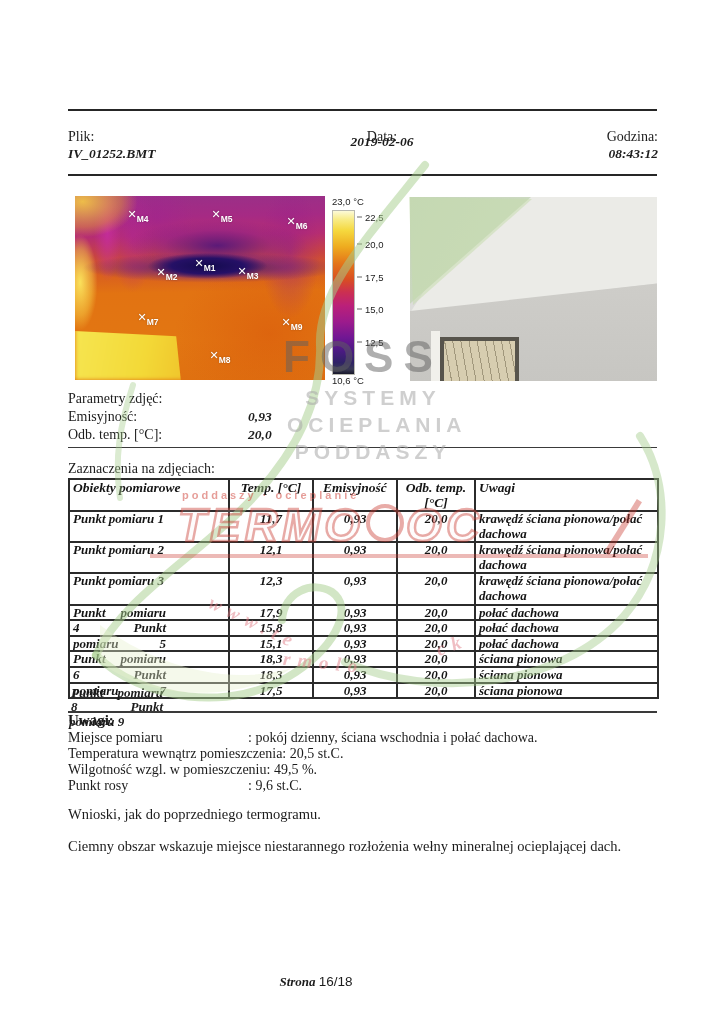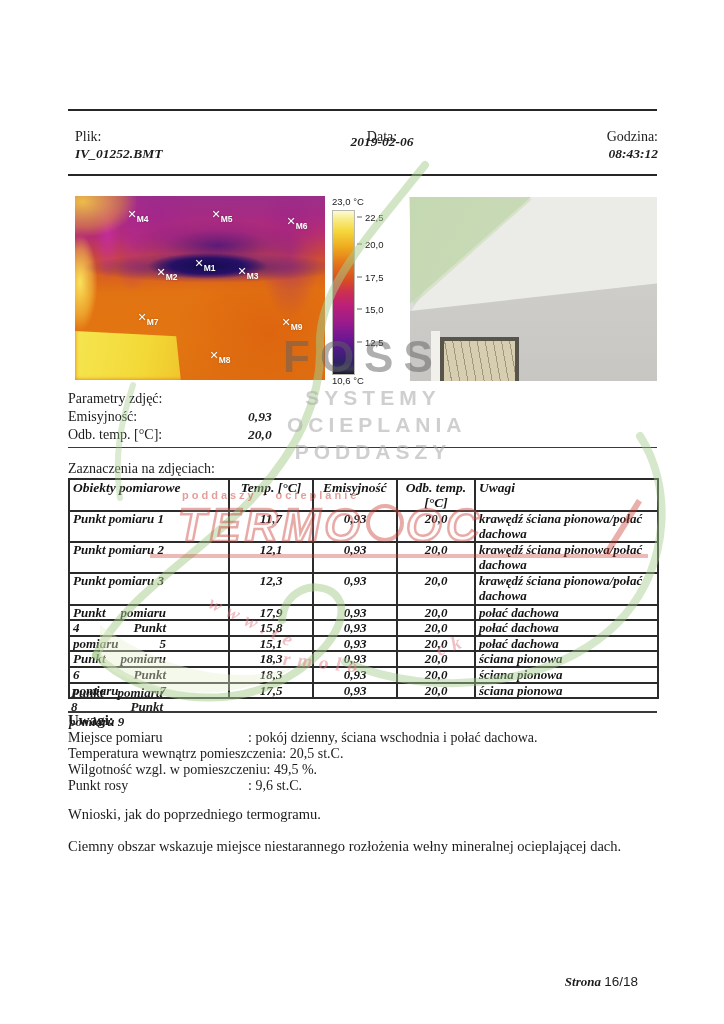--- a/index.html
+++ b/index.html
@@ -6,21 +6,21 @@
   #page{position:relative;width:724px;height:1024px;background:#ffffff;margin:0 auto;
         font-family:"Liberation Serif",serif;color:#1c1c1c;overflow:hidden;}
   .abs{position:absolute;}
 
   
   .title{left:68px;top:72px;font-size:18px;letter-spacing:.2px;}
   .rule{background:#262626;height:2px;left:68px;width:589px;}
   .rule-thin{background:#3a3a3a;height:1px;left:68px;width:589px;}
   .meta-label{font-size:14px;}
   .meta-value{font-size:13.5px;font-weight:bold;font-style:italic;}
-  .meta-file{left:68px;margin-left:7px;}
+  .meta-file{left:68px;}
   .meta-date{left:320px;width:124px;text-align:center;}
   .meta-time{left:520px;width:138px;text-align:right;}
 
   
   .thermal{left:75px;top:196px;width:250px;height:184px;overflow:hidden;
     background:
       radial-gradient(60px 13px at 53% 38%, #140b4e 0%, #251066 60%, rgba(60,18,115,0) 100%),
       radial-gradient(130px 15px at 55% 39%, rgba(44,16,110,.9) 0%, rgba(90,24,135,.5) 55%, rgba(160,35,135,0) 100%),
       radial-gradient(90px 26px at 57% 27%, rgba(66,18,128,.8) 0%, rgba(120,28,145,.35) 60%, transparent 100%),
       radial-gradient(40px 90px at 86% 30%, rgba(150,30,140,.5), transparent 75%),
@@ -81,21 +81,21 @@
   .overlap-label{left:68px;top:712px;font-size:15px;font-weight:bold;}
   .overlap-frag{left:69px;top:714px;font:bold italic 13px "Liberation Serif",serif;}
 
   
   .c-row{left:68px;width:589px;display:flex;font-size:14px;}
   .c-label{min-width:180px;white-space:nowrap;}
   .c-value{white-space:nowrap;}
   .note{left:68px;font-size:14.5px;}
 
   
-  .footer{left:6px;top:974px;width:632px;text-align:right;font-size:13px;}
+  .footer{left:0;top:974px;width:632px;text-align:center;font-size:13px;}
   .strona{font-weight:bold;font-style:italic;}
   .pageno{font-family:"Liberation Sans",sans-serif;font-size:13.5px;}
 
   
   .wm{position:absolute;inset:0;pointer-events:none;}
   .wm-foss{left:283px;top:332px;font:700 44px "Liberation Sans",sans-serif;letter-spacing:10px;color:rgba(96,96,96,.5);}
   .wm-line{left:287px;width:172px;text-align:center;font:700 21px "Liberation Sans",sans-serif;
     letter-spacing:5px;color:rgba(168,168,168,.55);}
   .wm-tagline{left:182px;top:489px;font:700 11px "Liberation Sans",sans-serif;letter-spacing:3px;color:rgba(205,60,50,.5);}
   .wm-termo{left:178px;top:498px;font:800 italic 46px "Liberation Sans",sans-serif;letter-spacing:4px;

